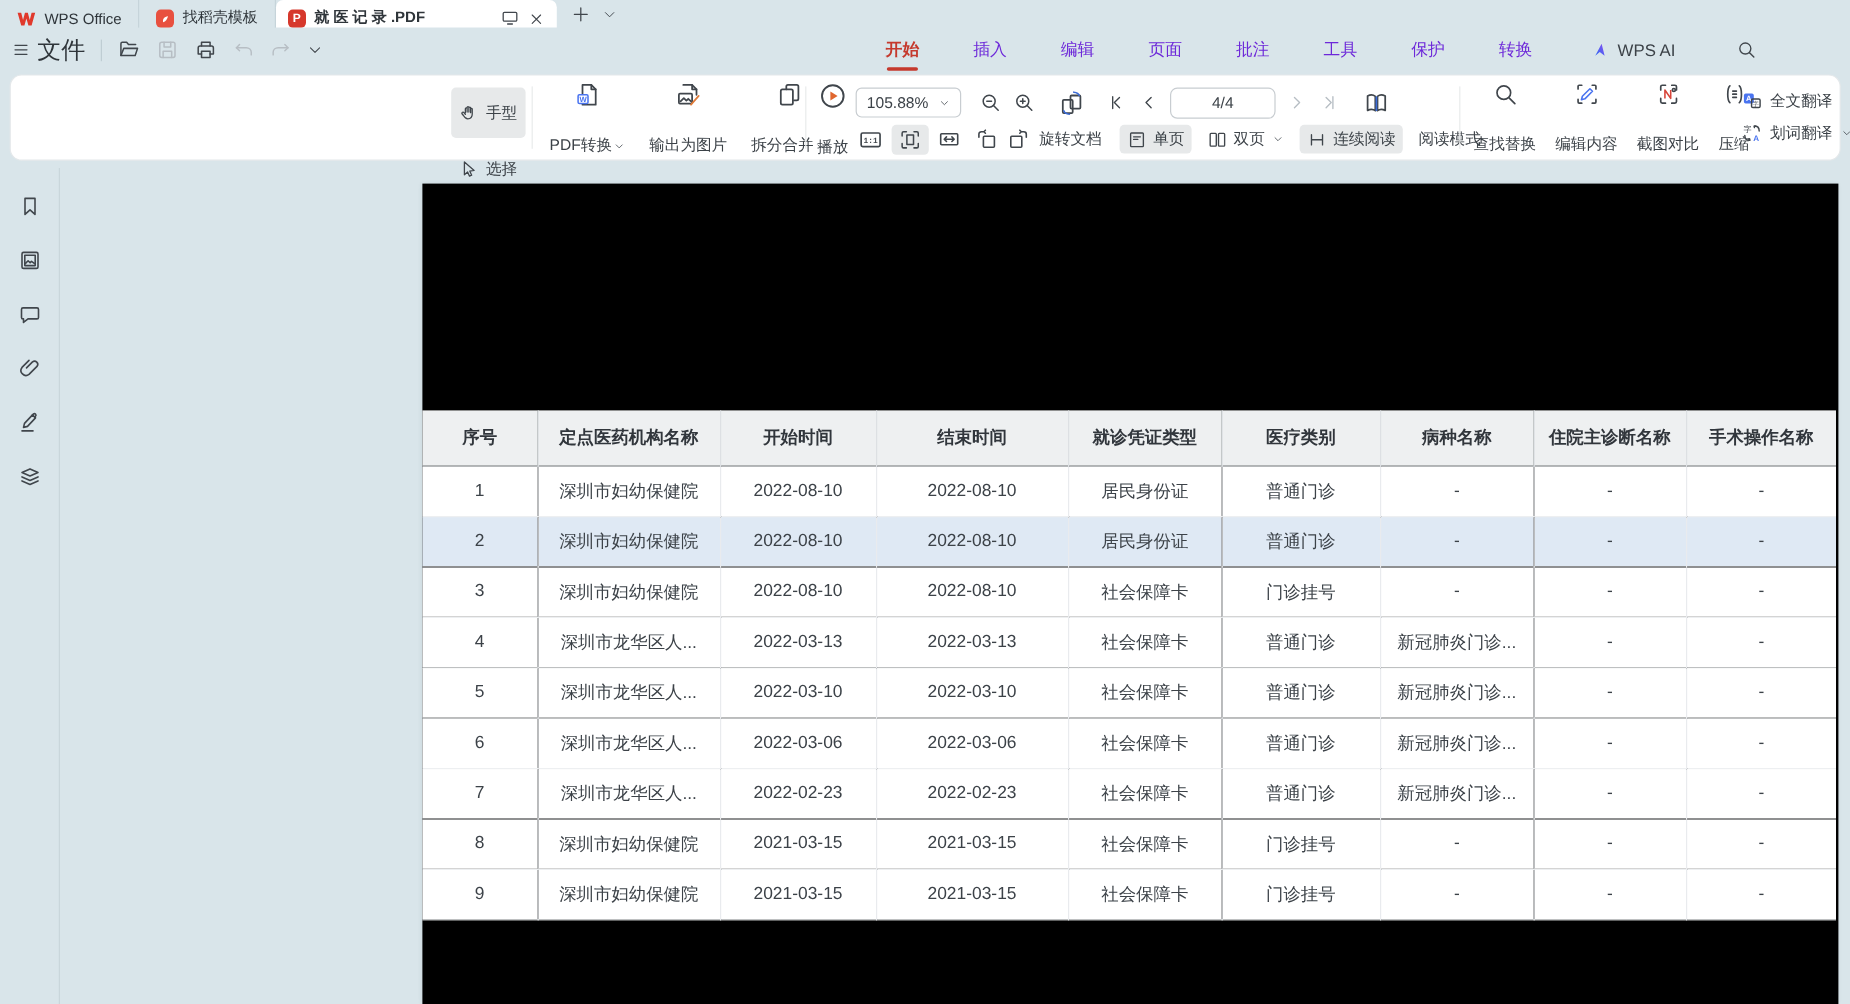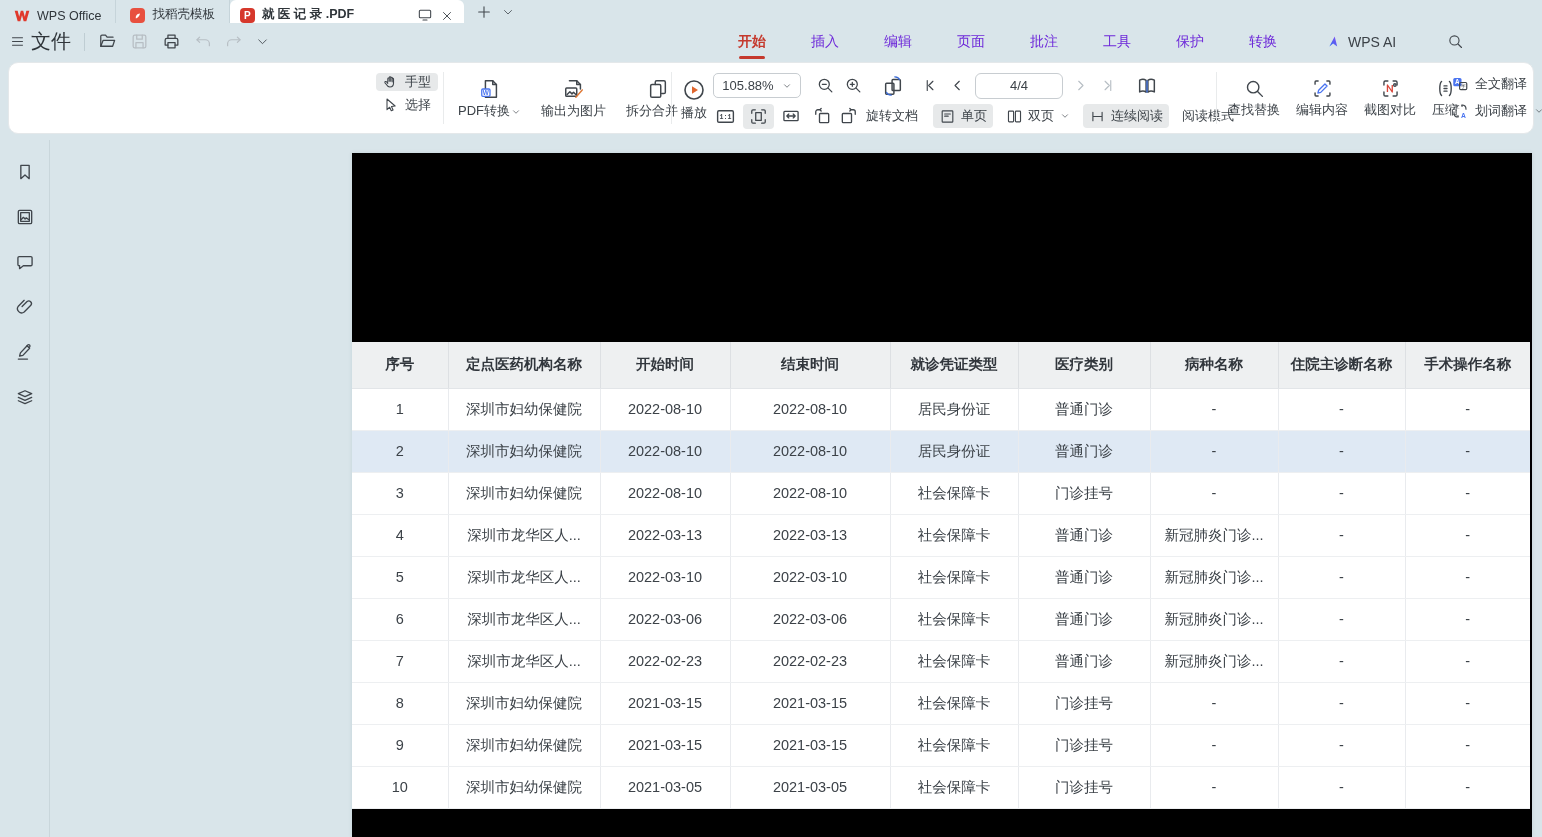--- a/index.html
+++ b/index.html
@@ -27,24 +27,24 @@
   .filebtn{display:flex;align-items:center;gap:6px;font-size:20px;color:#2f353a;}
   .menus{position:absolute;left:737px;top:0;height:100%;display:flex;align-items:center;gap:43px;font-size:14px;}
   .mitem{position:relative;padding:6px 1px;color:#6d28d9;white-space:nowrap;}
   .mitem.active{color:var(--accent);font-weight:bold;}
   .mitem.active::after{content:"";position:absolute;left:2px;right:2px;bottom:-2px;height:3px;background:var(--accent);border-radius:2px;}
   .ai{display:flex;align-items:center;gap:5px;font-size:14px;margin-left:6px;white-space:nowrap;}
   
   .ribbon{position:absolute;left:8px;top:62px;width:1526px;height:72px;background:var(--panel);border:1px solid #e4e8ea;border-radius:10px;}
   .vsep{position:absolute;top:9px;bottom:9px;width:1px;background:#e9ebec;}
   .stack2{position:absolute;display:flex;flex-direction:column;gap:5px;}
-  .minibtn{display:flex;align-items:center;gap:6px;font-size:13px;padding:0 7px;border-radius:4px;white-space:nowrap;}
+  .minibtn{display:flex;align-items:center;gap:6px;font-size:13px;padding:12px 7px;border-radius:4px;white-space:nowrap;}
   .minibtn.active{background:var(--pill);}
   .bigbtns{position:absolute;display:flex;gap:20px;}
-  .bigbtn{display:flex;flex-direction:column;align-items:center;gap:2px;font-size:13px;padding-top:15px;white-space:nowrap;}
+  .bigbtn{display:flex;flex-direction:column;align-items:center;gap:22px;font-size:13px;padding-top:5px;white-space:nowrap;}
   .rowtop{position:absolute;left:704px;top:9px;height:27px;display:flex;align-items:center;gap:9px;}
   .rowbot{position:absolute;left:706px;top:40px;height:26px;display:flex;align-items:center;gap:7px;font-size:13px;font-family:Liberation Mono, monospace;}
   .zoombox{width:88px;height:25px;border:1px solid #c8cdd1;border-radius:5px;background:#fff;display:flex;align-items:center;justify-content:center;gap:8px;font-size:13px;}
   .pagebox{width:88px;height:26px;border:1px solid #c8cdd1;border-radius:6px;background:#fff;display:flex;align-items:center;justify-content:center;font-size:13px;}
   .navb{color:var(--icon);}
   .pillb{display:flex;align-items:center;gap:5px;padding:3px 6px;border-radius:4px;white-space:nowrap;}
   .pillb.active{background:var(--pill);}
   .chev{margin-left:1px;}
   .txtlabel{white-space:nowrap;}
   
@@ -525,27 +525,16 @@
           <td>9</td>
           <td>深圳市妇幼保健院</td>
           <td>2021-03-15</td>
           <td>2021-03-15</td>
           <td>社会保障卡</td>
           <td>门诊挂号</td>
           <td>-</td>
           <td>-</td>
           <td>-</td>
         </tr>
-        <tr>
-          <td>10</td>
-          <td>深圳市妇幼保健院</td>
-          <td>2021-03-05</td>
-          <td>2021-03-05</td>
-          <td>社会保障卡</td>
-          <td>门诊挂号</td>
-          <td>-</td>
-          <td>-</td>
-          <td>-</td>
-        </tr>
       </tbody>
   </table>
 
 </div>
 
 </body></html>

